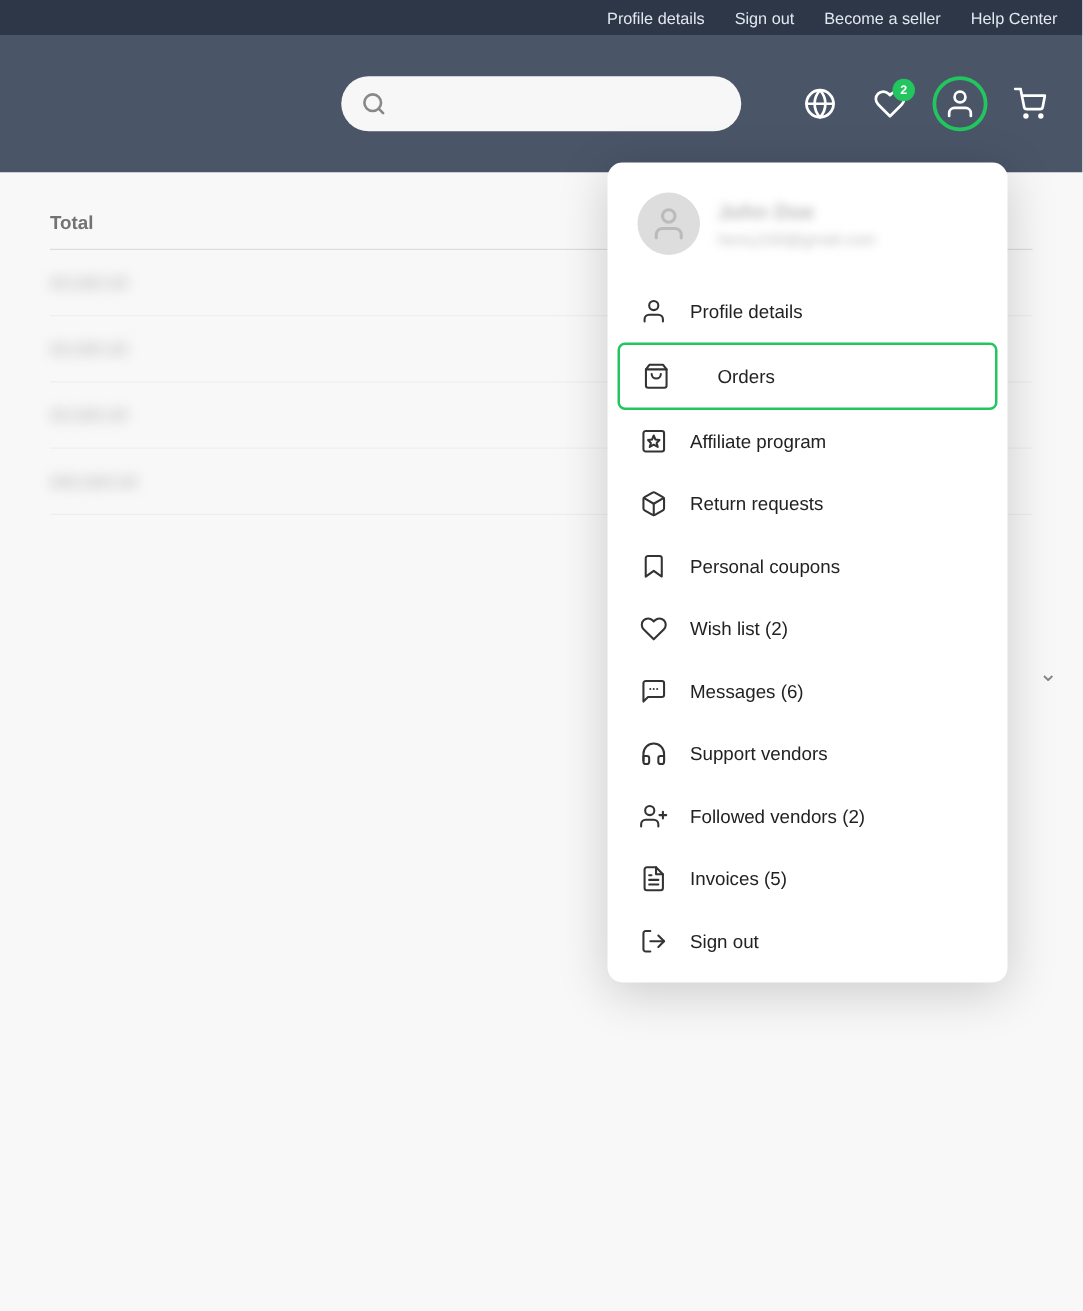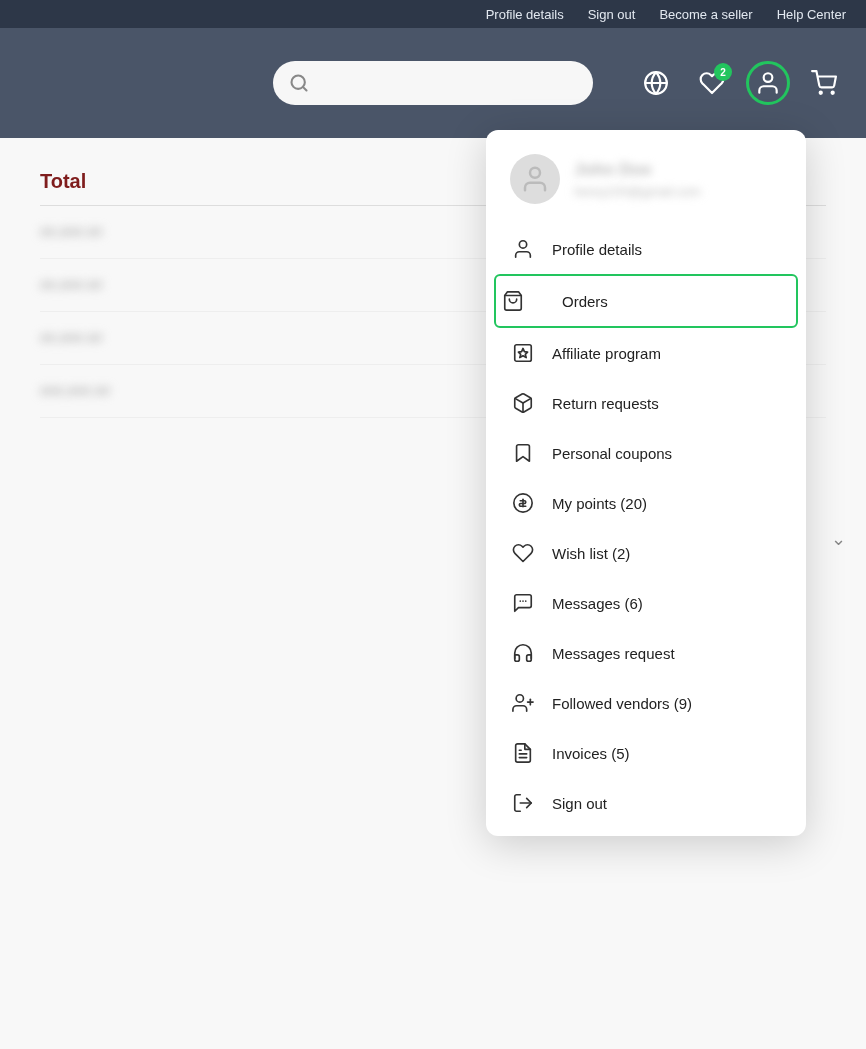--- a/index.html
+++ b/index.html
@@ -108,22 +108,22 @@
 
     
     .table-area {
       padding: 20px 40px;
     }
     .table-header {
       display: flex;
       padding: 12px 0;
       border-bottom: 1px solid #ddd;
       font-weight: bold;
-      font-size: 20px;
-      color: #7f1d1d;
+      font-size: 15px;
+      color: #737373;
     }
     .table-col-total { flex: 1; }
 
     .table-row {
       display: flex;
       padding: 18px 0;
       border-bottom: 1px solid #eee;
       align-items: center;
     }
     .blurred-text {
@@ -189,21 +189,21 @@
       cursor: pointer;
       font-size: 15px;
       color: #222;
       transition: background 0.15s;
       position: relative;
     }
     .menu-item.active-item {
       border: 2.5px solid #22c55e;
       border-radius: 6px;
       margin: 0 8px;
-      padding: 12px 4px;
+      padding: 12px 16px;
       gap: 36px;
     }
 
     .menu-icon {
       width: 26px;
       height: 26px;
       display: flex;
       align-items: center;
       justify-content: center;
       font-size: 20px;
@@ -365,30 +365,20 @@
 
   <div class="menu-item">
     <div class="menu-icon">
       <svg width="22" height="22" viewBox="0 0 24 24" fill="none" stroke="#333" stroke-width="1.8" stroke-linecap="round" stroke-linejoin="round">
         <path d="M19 21l-7-5-7 5V5a2 2 0 0 1 2-2h10a2 2 0 0 1 2 2z"></path>
       </svg>
     </div>
     <span class="menu-label">Personal coupons</span>
   </div>
 
-  <div class="menu-item">
-    <div class="menu-icon">
-      <svg width="22" height="22" viewBox="0 0 24 24" fill="none" stroke="#333" stroke-width="1.8" stroke-linecap="round" stroke-linejoin="round">
-        <circle cx="12" cy="12" r="10"></circle>
-        <line x1="12" y1="8" x2="12" y2="16"></line>
-        <path d="M9 9.5h4.5a1.5 1.5 0 0 1 0 3H9.5a1.5 1.5 0 0 0 0 3H15"></path>
-      </svg>
-    </div>
-    <span class="menu-label">My points (20)</span>
-  </div>
 
   <div class="menu-item">
     <div class="menu-icon">
       <svg width="22" height="22" viewBox="0 0 24 24" fill="none" stroke="#333" stroke-width="1.8" stroke-linecap="round" stroke-linejoin="round">
         <path d="M20.84 4.61a5.5 5.5 0 0 0-7.78 0L12 5.67l-1.06-1.06a5.5 5.5 0 0 0-7.78 7.78l1.06 1.06L12 21.23l7.78-7.78 1.06-1.06a5.5 5.5 0 0 0 0-7.78z"></path>
       </svg>
     </div>
     <span class="menu-label">Wish list (2)</span>
   </div>
 
@@ -405,33 +395,33 @@
   </div>
 
   <div class="menu-item">
     <div class="menu-icon">
       <svg width="22" height="22" viewBox="0 0 24 24" fill="none" stroke="#333" stroke-width="1.8" stroke-linecap="round" stroke-linejoin="round">
         <path d="M3 18v-6a9 9 0 0 1 18 0v6"></path>
         <path d="M21 19a2 2 0 0 1-2 2h-1a2 2 0 0 1-2-2v-3a2 2 0 0 1 2-2h3z"></path>
         <path d="M3 19a2 2 0 0 0 2 2h1a2 2 0 0 0 2-2v-3a2 2 0 0 0-2-2H3z"></path>
       </svg>
     </div>
-    <span class="menu-label">Messages request</span>
+    <span class="menu-label">Support vendors</span>
   </div>
 
   <div class="menu-item">
     <div class="menu-icon">
       <svg width="22" height="22" viewBox="0 0 24 24" fill="none" stroke="#333" stroke-width="1.8" stroke-linecap="round" stroke-linejoin="round">
         <path d="M16 21v-2a4 4 0 0 0-4-4H5a4 4 0 0 0-4 4v2"></path>
         <circle cx="8.5" cy="7" r="4"></circle>
         <line x1="20" y1="8" x2="20" y2="14"></line>
         <line x1="23" y1="11" x2="17" y2="11"></line>
       </svg>
     </div>
-    <span class="menu-label">Followed vendors (9)</span>
+    <span class="menu-label">Followed vendors (2)</span>
   </div>
 
   <div class="menu-item">
     <div class="menu-icon">
       <svg width="22" height="22" viewBox="0 0 24 24" fill="none" stroke="#333" stroke-width="1.8" stroke-linecap="round" stroke-linejoin="round">
         <path d="M14 2H6a2 2 0 0 0-2 2v16a2 2 0 0 0 2 2h12a2 2 0 0 0 2-2V8z"></path>
         <polyline points="14,2 14,8 20,8"></polyline>
         <line x1="16" y1="13" x2="8" y2="13"></line>
         <line x1="16" y1="17" x2="8" y2="17"></line>
         <polyline points="10,9 9,9 8,9"></polyline>

